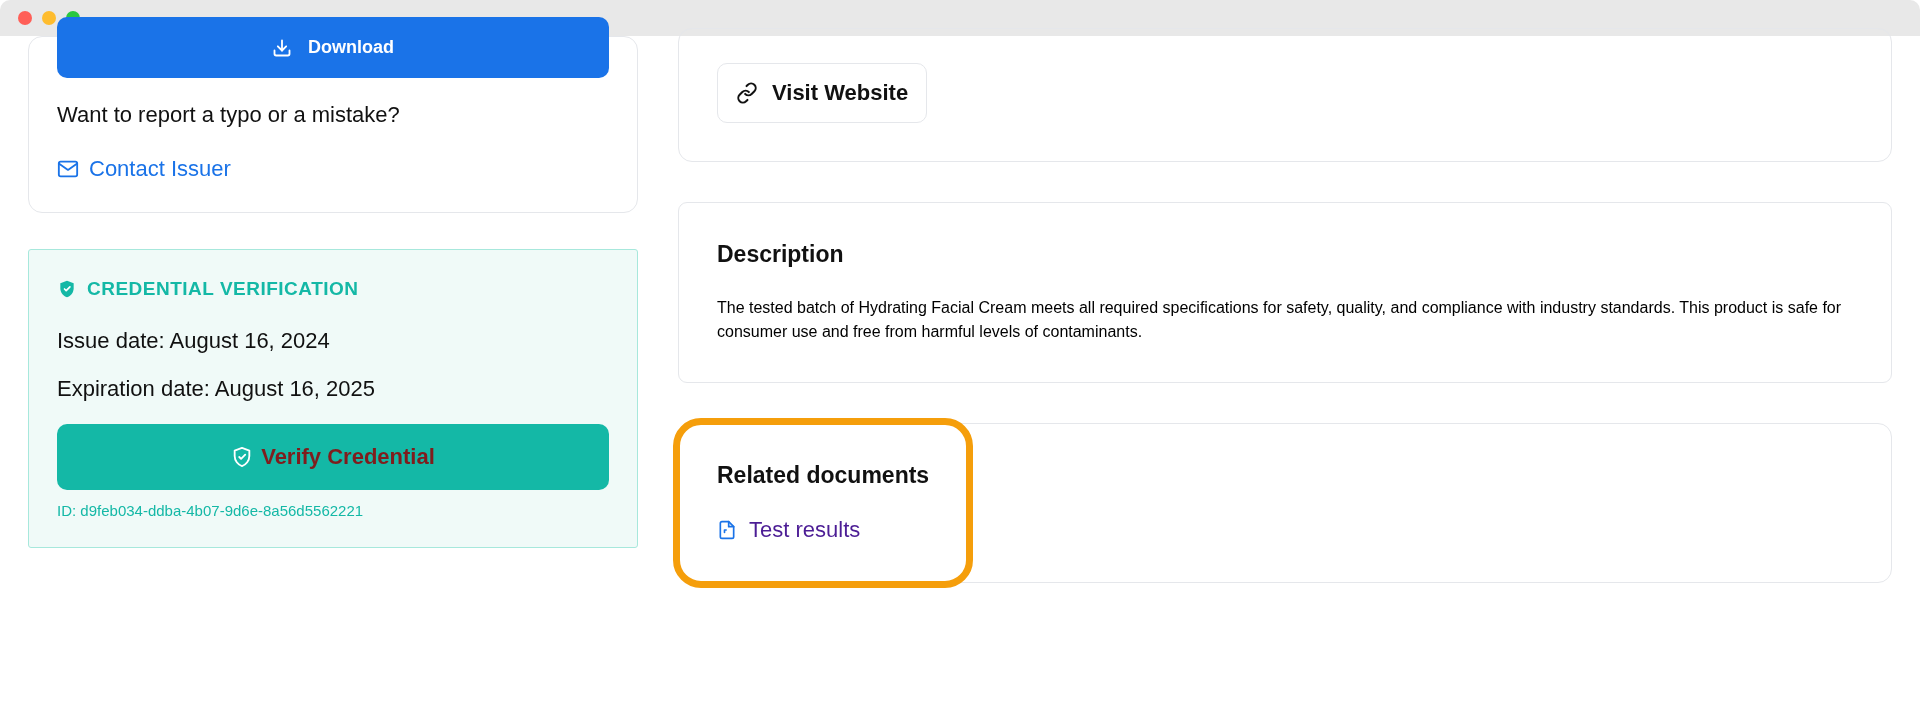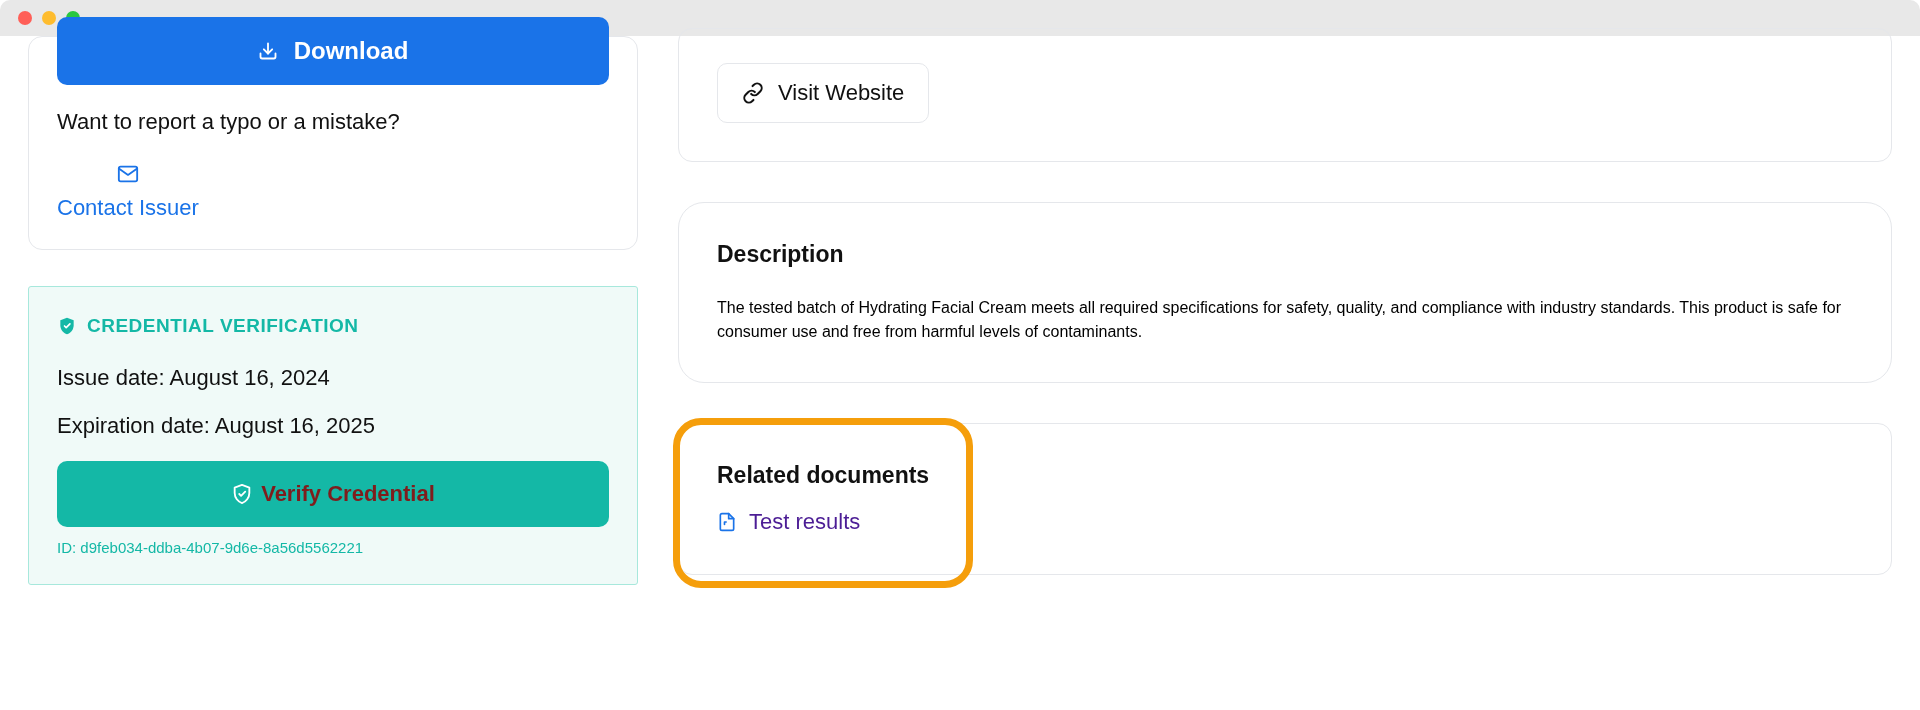--- a/index.html
+++ b/index.html
@@ -55,21 +55,21 @@
       margin-bottom: 36px;
     }
 
     .btn-download {
       width: 100%;
       background: #1a73e8;
       color: #fff;
       border: none;
       border-radius: 10px;
       padding: 20px 0;
-      font-size: 24px;
+      font-size: 18px;
       font-weight: 600;
       display: flex;
       align-items: center;
       justify-content: center;
       gap: 16px;
       cursor: pointer;
       margin-bottom: 24px;
       margin-top: -48px;
     }
 
@@ -81,21 +81,20 @@
 
     .contact-link {
       display: inline-flex;
       align-items: center;
       gap: 10px;
       color: #1a73e8;
       font-size: 22px;
       font-weight: 500;
       text-decoration: none;
       cursor: pointer;
-      flex-direction: column;
     }
 
     .verification-card {
       border: 1px solid #a7e8dc;
       background: #f0faf8;
       border-radius: 3px;
       padding: 28px;
     }
     .verification-header {
       display: flex;
@@ -136,39 +135,39 @@
       font-size: 15px;
       color: #14b8a6;
     }
 
     .visit-btn {
       display: inline-flex;
       align-items: center;
       gap: 14px;
       border: 1px solid #e5e7eb;
       border-radius: 10px;
-      padding: 16px 24px;
-      font-size: 22px;
-      font-weight: 400;
+      padding: 16px 18px;
+      font-size: 22px;
+      font-weight: 700;
       color: #111;
       background: #fff;
       cursor: pointer;
     }
 
     .website-card {
       border: 1px solid #e5e7eb;
       border-radius: 14px;
       padding: 0 38px 38px 38px;
       margin-bottom: 40px;
       margin-top: -8px;
     }
 
     .desc-card {
       border: 1px solid #e5e7eb;
-      border-radius: 26px;
+      border-radius: 9px;
       padding: 38px;
       margin-bottom: 40px;
       margin-top: 28px;
     }
     .desc-heading {
       font-size: 23px;
       font-weight: 700;
       color: #111;
       margin-bottom: 28px;
     }
@@ -181,21 +180,21 @@
     .related-card {
       border: 1px solid #e5e7eb;
       border-radius: 14px;
       padding: 38px;
       position: relative;
     }
     .related-heading {
       font-size: 23px;
       font-weight: 700;
       color: #111;
-      margin-bottom: 20px;
+      margin-bottom: 28px;
     }
     .test-results-link {
       display: inline-flex;
       align-items: center;
       gap: 12px;
       color: #4c1d95;
       font-size: 22px;
       font-weight: 500;
       text-decoration: none;
       cursor: pointer;

